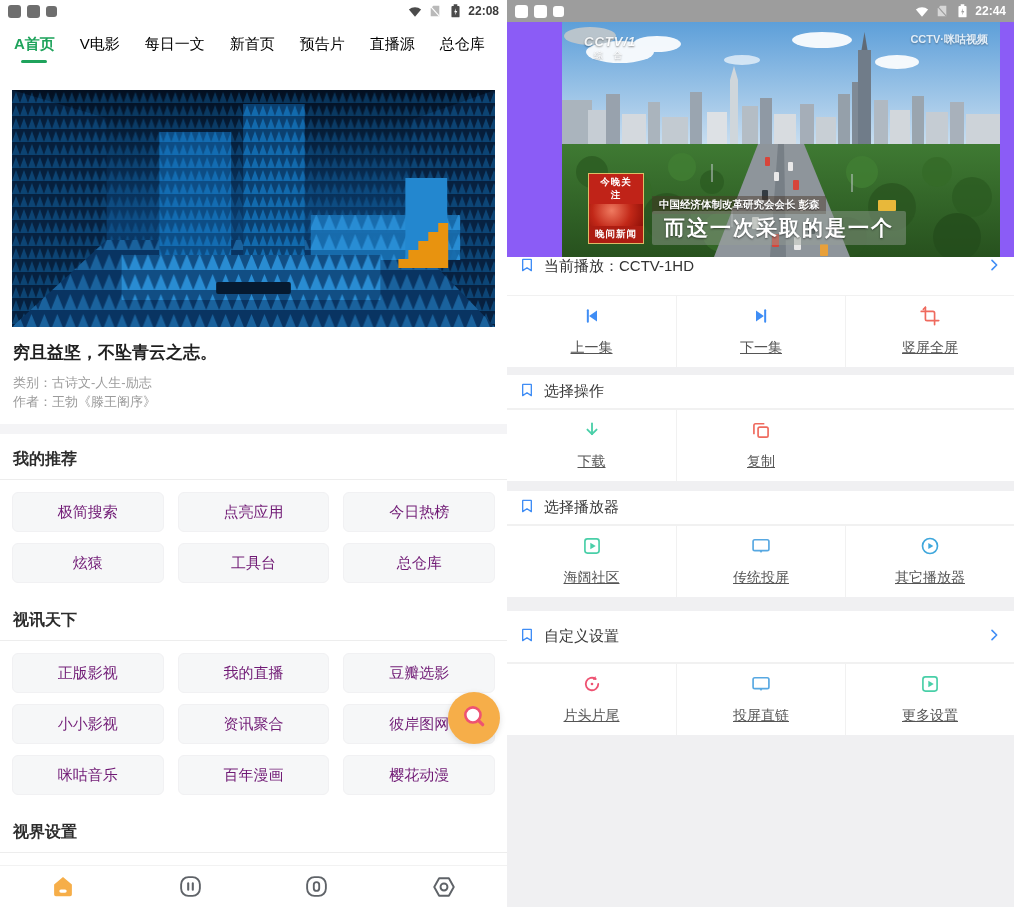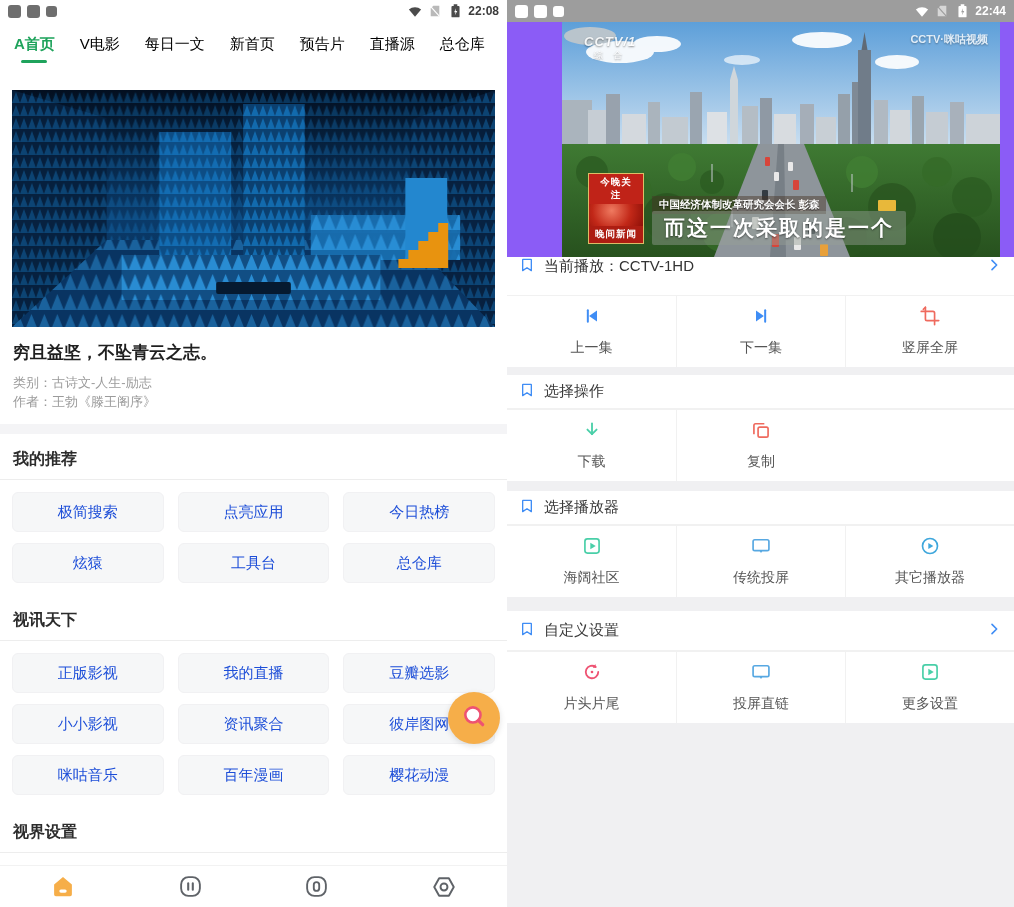--- a/index.html
+++ b/index.html
@@ -34,21 +34,21 @@
 
 .hero{margin:24px 12px 0 12px;height:237px;overflow:hidden;background:#06284e;}
 .hero svg{display:block;width:100%;height:100%;}
 .article-title{padding:0 13px;margin-top:14px;font-size:17px;font-weight:bold;color:#1f1f1f;}
 .article-meta{padding:0 13px;margin-top:9px;font-size:13px;color:#9b9b9b;line-height:19px;}
 .band{height:10px;background:#f4f4f6;margin-top:13px;}
 
 .sec-title{padding:15px 13px 9px 13px;font-size:16px;font-weight:bold;color:#2c2c2c;}
 .hairline{height:1px;background:#ededed;}
 .btn-grid{display:grid;grid-template-columns:1fr 1fr 1fr;gap:11px 14px;padding:12px;}
-.gbtn{height:40px;background:var(--btnbg);border:1px solid #f1f1f3;border-radius:6px;display:flex;align-items:center;justify-content:center;font-size:15px;color:#1d4ed8;cursor:pointer;}
+.gbtn{height:40px;background:var(--btnbg);border:1px solid #f1f1f3;border-radius:6px;display:flex;align-items:center;justify-content:center;font-size:15px;color:#701a75;cursor:pointer;}
 
 .fab{position:absolute;left:448px;top:692px;width:52px;height:52px;border-radius:50%;background:var(--orange);display:flex;align-items:center;justify-content:center;box-shadow:0 2px 6px rgba(0,0,0,.12);cursor:pointer;}
 
 .bottomnav{position:absolute;left:0;bottom:0;width:100%;height:42px;background:#fff;border-top:1px solid #f2f2f2;display:flex;align-items:center;justify-content:space-around;}
 .navicon{width:26px;height:26px;display:flex;align-items:center;justify-content:center;cursor:pointer;}
 
 .video-area{height:235px;background:#8b5cf6;position:relative;}
 .video-frame{position:absolute;top:0;bottom:0;left:55px;right:14px;overflow:hidden;}
 .video-frame svg{display:block;width:100%;height:100%;}
 .ch-logo{position:absolute;top:12px;left:22px;color:#fff;opacity:.85;text-shadow:0 1px 2px rgba(0,0,0,.5);}
@@ -61,24 +61,24 @@
 .newsbadge .bb{background:#ad1d12;color:#fff;font-size:9.5px;font-weight:bold;text-align:center;padding:2px 0;letter-spacing:1px;}
 .caption{position:absolute;left:90px;bottom:43px;font-size:10.5px;font-weight:bold;color:#fff;background:rgba(70,50,35,.45);padding:2px 7px;text-shadow:0 1px 1px rgba(0,0,0,.6);white-space:nowrap;}
 .subtitle{position:absolute;left:90px;bottom:12px;font-size:21px;font-weight:bold;color:#fff;background:rgba(150,160,150,.45);padding:3px 12px;letter-spacing:2px;text-shadow:0 1px 2px rgba(0,0,0,.5);border-radius:2px;white-space:nowrap;}
 
 .np-row{height:38px;background:#fff;display:flex;padding:0 12px;gap:9px;cursor:pointer;}
 .np-row .np-label{font-size:15px;color:#333;}
 .np-row .spring{flex:1;}
 .grid-row{display:grid;grid-template-columns:1fr 1fr 1fr;background:#fff;border-top:1px solid #f1f1f1;}
 .cell{height:71px;display:flex;flex-direction:column;align-items:center;justify-content:center;gap:9px;cursor:pointer;border-left:1px solid #f1f1f1;}
 .cell:first-child{border-left:none;}
-.cell .clabel{font-size:14px;color:#555;}
+.cell .clabel{font-size:14px;color:#555;text-decoration:underline;}
 .sec-header{margin-top:8px;height:34px;background:#fff;display:flex;align-items:center;gap:9px;padding:0 12px;border-bottom:1px solid #f1f1f1;}
 .sec-header.gap10{margin-top:10px;}
-.sec-header.gap14{margin-top:14px;height:40px;}
+.sec-header.gap14{margin-top:14px;height:52px;}
 .sec-header .hlabel{font-size:15px;color:#3a3a3a;}
 .sec-header .spring{flex:1;}
 .i16{width:16px;height:16px;}
 .i20{width:20px;height:20px;}
 </style>
 </head>
 <body>
 
 <div class="stage">
 

